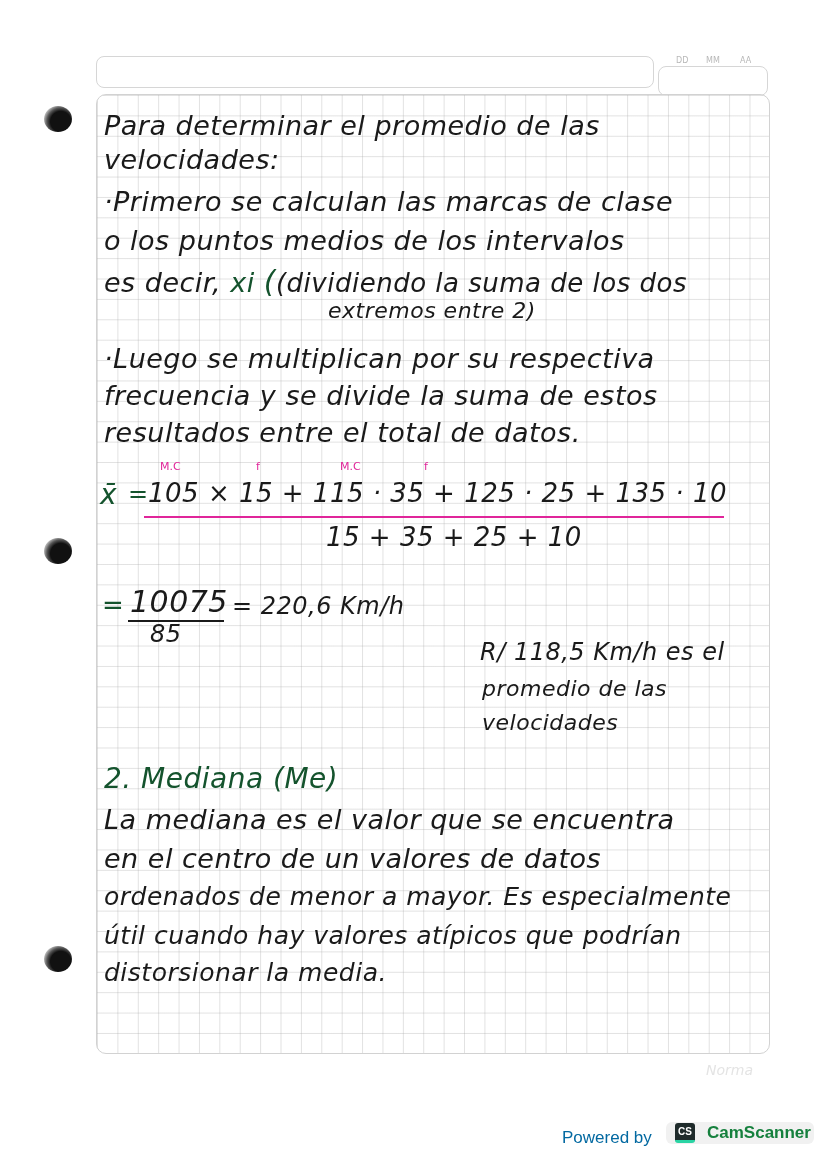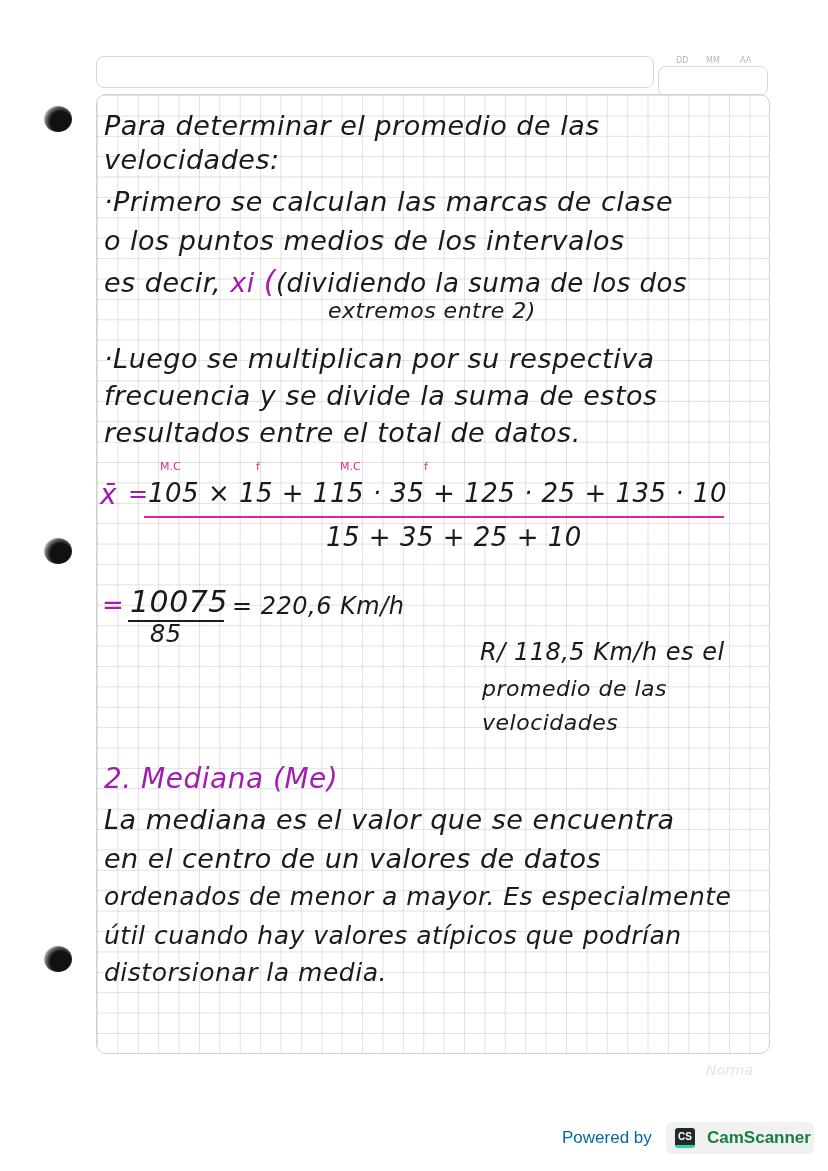--- a/index.html
+++ b/index.html
@@ -29,34 +29,34 @@
   }
   .hole {
     position:absolute; left:44px; width:28px; height:26px; border-radius:50%;
     background: radial-gradient(circle at 60% 60%, #111 0 45%, #555 60%, #bbb 75%, transparent 80%);
   }
   .line {
     position:absolute; left:104px; font-family:"DejaVu Sans", sans-serif;
     font-size:27px; letter-spacing:0.5px; white-space:nowrap; color:#1a1a1a;
     font-style:italic;
   }
-  .pink { color:#a21caf; }
+  .pink { color:#14532d; }
   .mc {
     position:absolute; font-size:11px; color:#e0259a; font-style:normal;
   }
   .frac-line { position:absolute; height:2px; }
   .brand-note {
     position:absolute; left:706px; top:1062px; font-size:14px; color:#e4e4e4; font-style:italic;
   }
   .powered {
     position:absolute; left:562px; top:1128px; font-family:"Liberation Sans", sans-serif;
     font-size:17px; color:#0369a1;
   }
   .cs-badge {
-    position:absolute; left:666px; top:1122px; width:148px; height:32px;
+    position:absolute; left:666px; top:1122px; width:148px; height:22px;
     background:#f1f1f1; border-radius:6px; display:flex; align-items:center;
   }
   .cs-logo {
     width:20px; height:20px; margin-left:9px; background:#1f2b2b; border-radius:3px;
     border-bottom:3px solid #2ad4a4; box-sizing:border-box;
     color:#fff; font-family:"Liberation Sans", sans-serif; font-weight:bold; font-size:10px;
     display:flex; align-items:center; justify-content:center;
   }
   .cs-name {
     margin-left:12px; font-family:"Liberation Sans", sans-serif; font-size:17px; font-weight:bold; color:#15803d;

